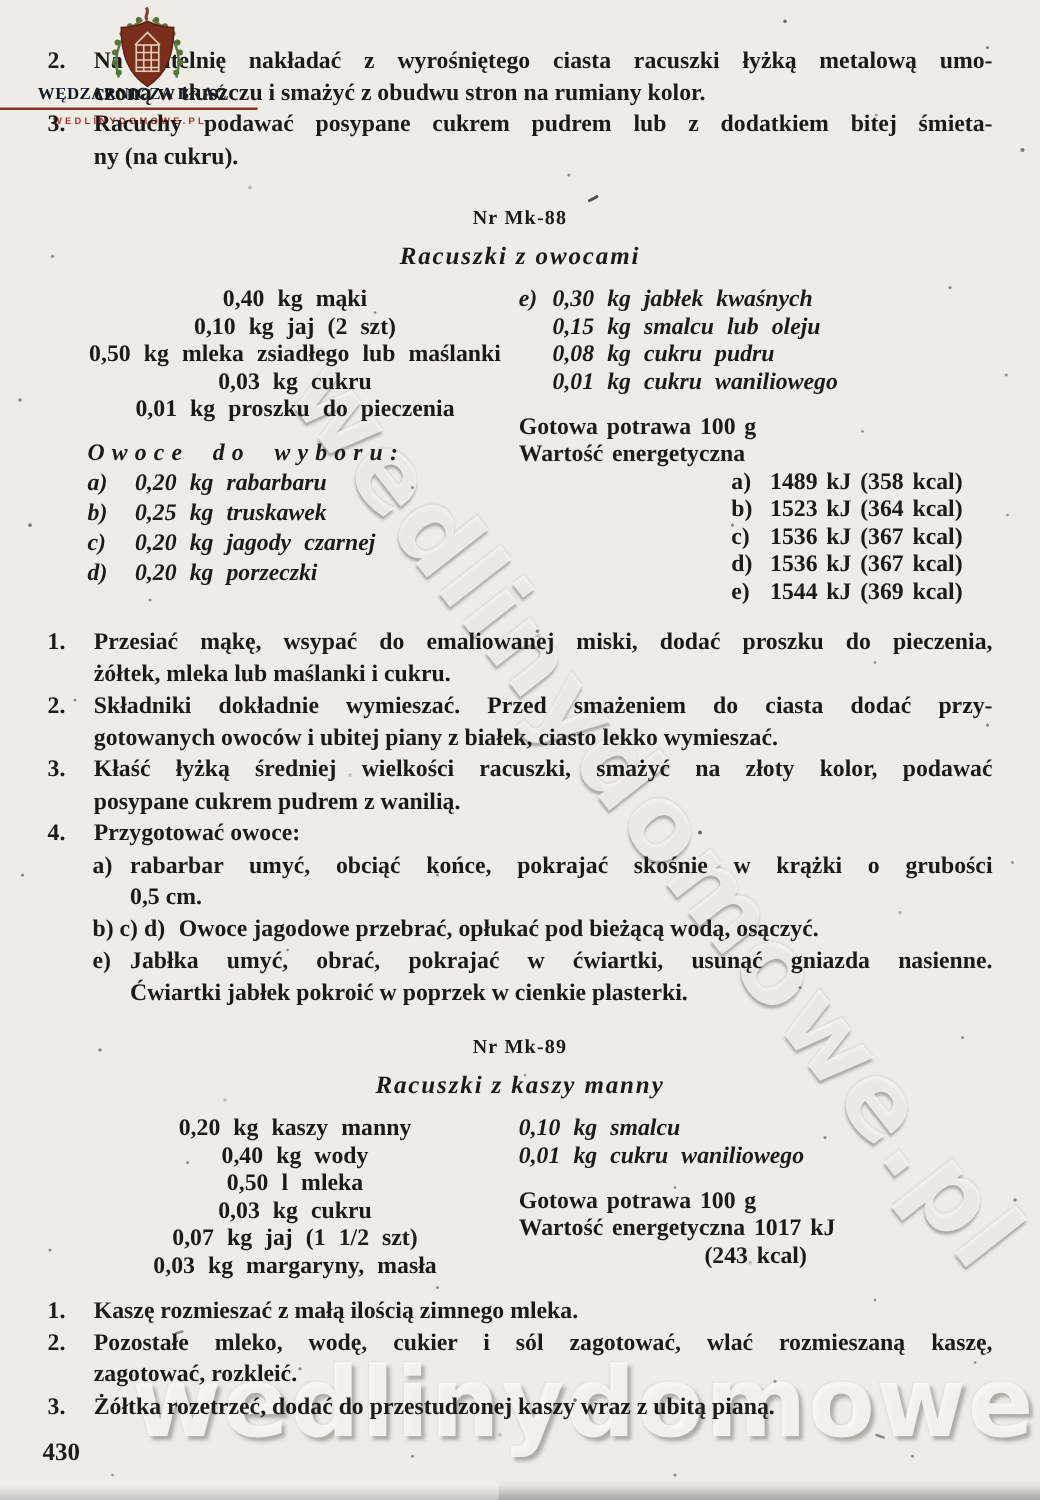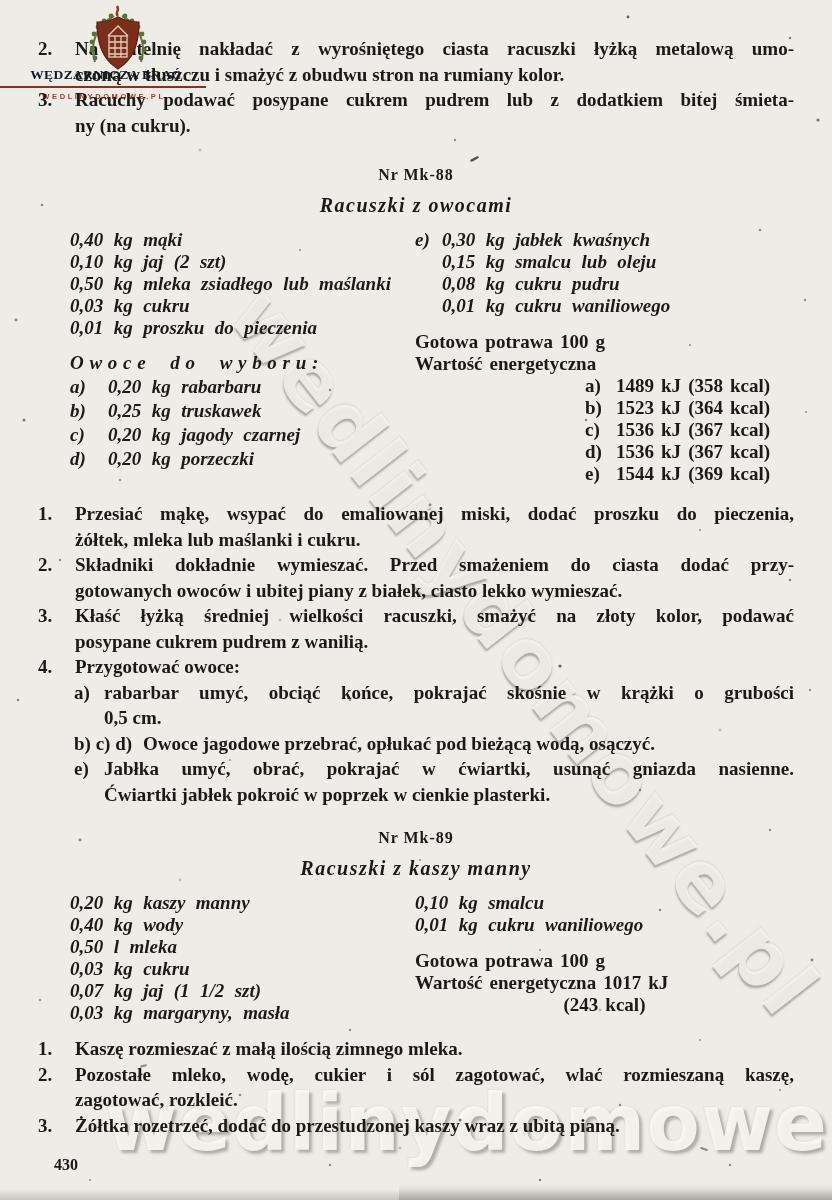--- a/index.html
+++ b/index.html
@@ -50,32 +50,32 @@
   .substep .key{flex:none;min-width:30px;margin-right:0;}
   .substep .lines{flex:1;min-width:0;}
   .substep .key.wide{min-width:30px;margin-right:11px;}
 
   .recipe-no{text-align:center;font-size:16px;font-weight:700;letter-spacing:1px;margin-top:28px;}
   .recipe-title{text-align:center;font-size:20px;font-weight:700;letter-spacing:1.5px;margin-top:10px;font-style:italic;}
 
   .cols{display:flex;margin-top:12px;font-size:19px;line-height:22px;font-weight:700;}
   .col-l{flex:none;width:332px;margin-left:32px;}
   .col-r{flex:1;min-width:0;padding-left:13px;}
-  .ing{font-style:italic;word-spacing:0.30em;padding-left:72px;text-indent:-72px;}
+  .ing{word-spacing:0.30em;padding-left:72px;text-indent:-72px;text-align:center;}
   .kv{display:flex;font-style:italic;word-spacing:0.30em;}
   .kv .k{flex:none;width:27px;}
   .fruits-hdr{font-style:italic;letter-spacing:0.30em;word-spacing:0.45em;margin-top:12px;line-height:24px;}
   .fruit{display:flex;font-style:italic;word-spacing:0.30em;line-height:24px;}
   .fruit .k{flex:none;width:38px;}
   .plain{font-style:normal;word-spacing:0.12em;}
   .en{display:flex;margin-left:170px;word-spacing:0.12em;}
   .en .k{flex:none;width:31px;}
   .kcal-line{text-align:center;word-spacing:0.12em;}.gap14{height:14px;}
   .steps-block{margin-top:16px;}
-  .page-number{position:absolute;z-index:1;left:54px;bottom:26px;font-size:16px;font-weight:700;}
+  .page-number{position:absolute;z-index:1;left:34px;bottom:26px;font-size:20px;font-weight:700;}
 </style>
 </head>
 <body>
 
 <div class="page">
 
   <div class="wm wm-diag">wedlinydomowe.pl</div>
   <div class="wm wm-bottom">wedlinydomowe.pl</div>
 
   <div class="brand-text">

